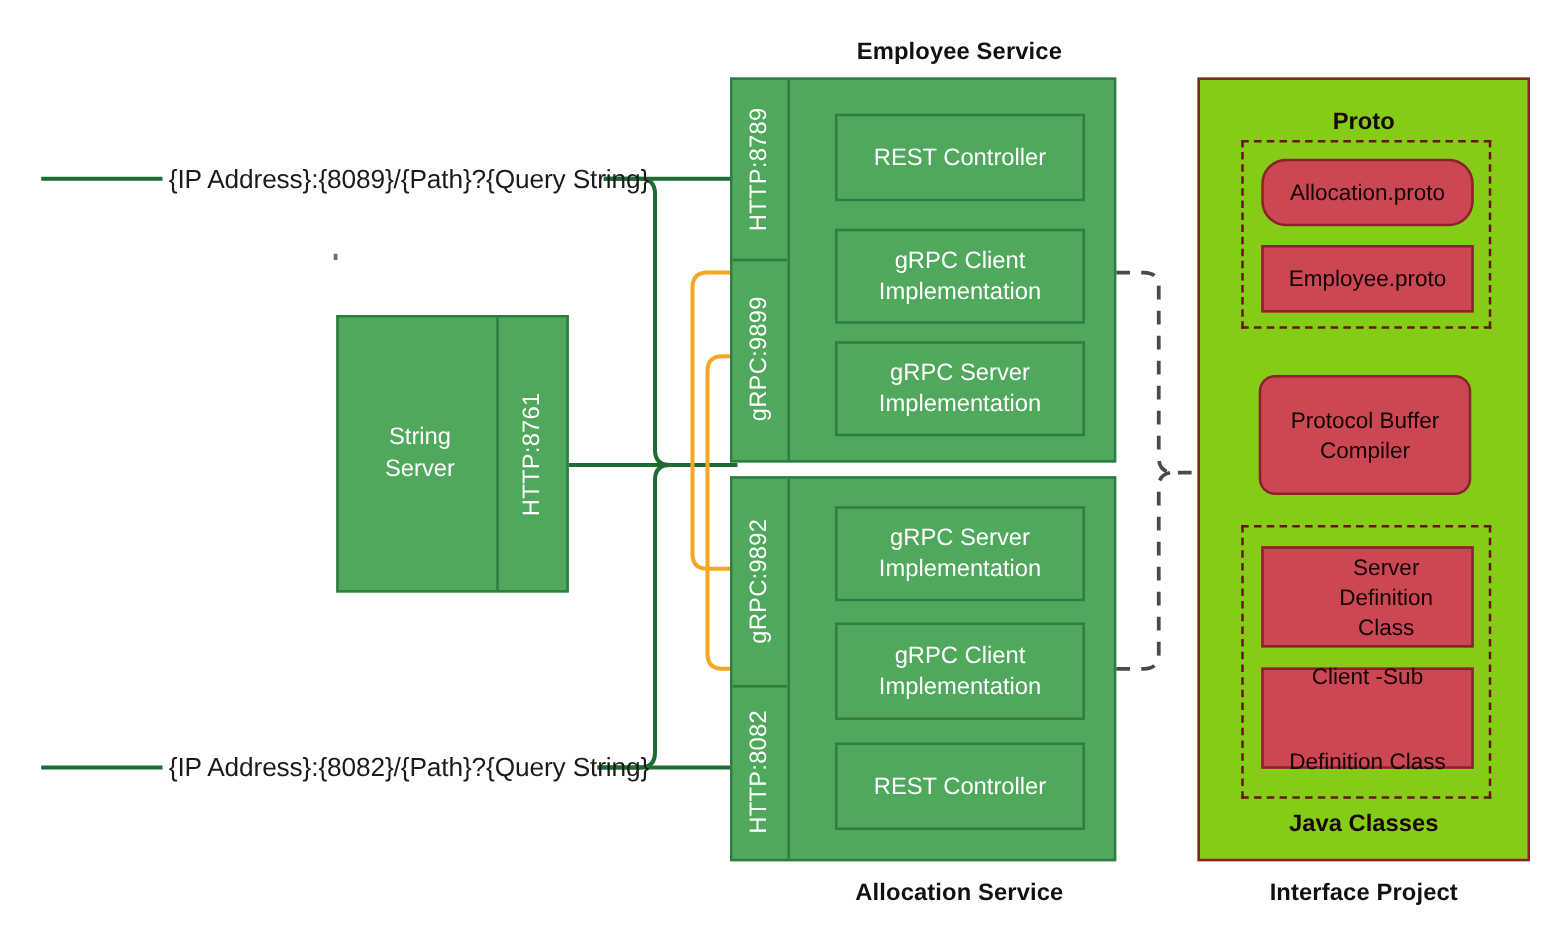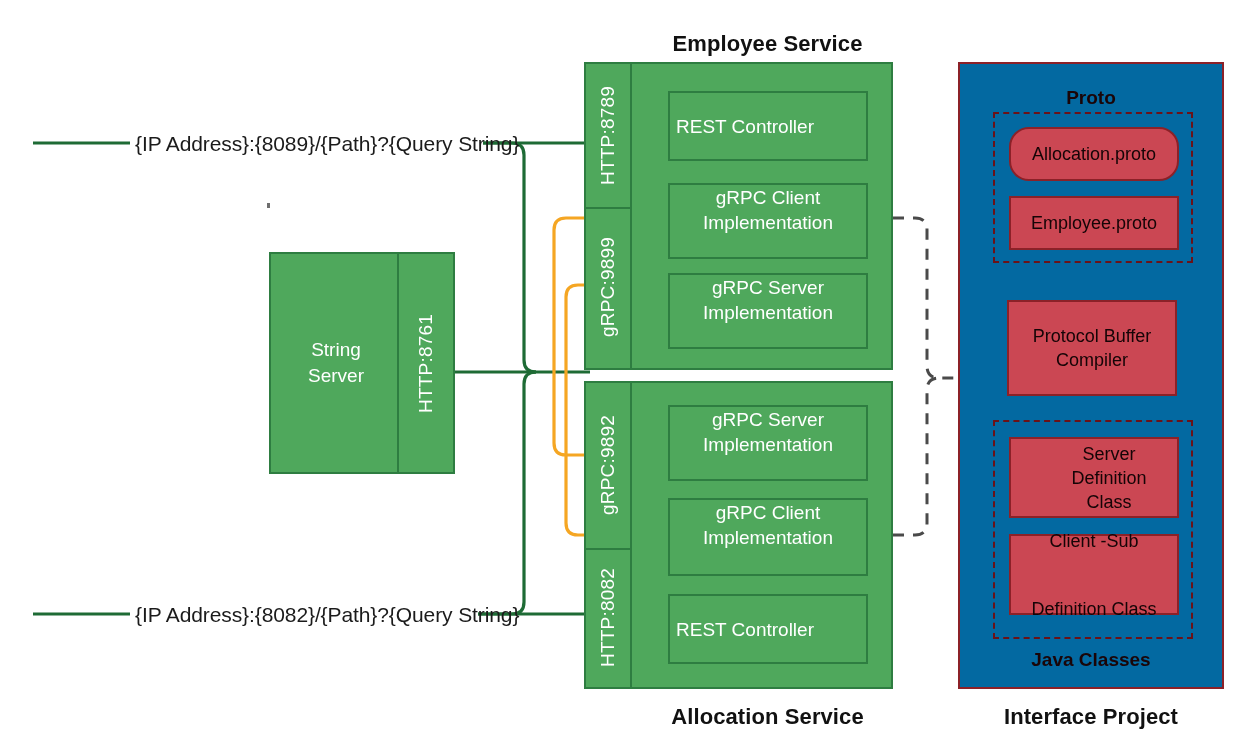--- a/index.html
+++ b/index.html
@@ -20,21 +20,21 @@
   svg.layer {
     position: absolute;
     left: 0;
     top: 0;
     width: 1250px;
     height: 755px;
     pointer-events: none;
   }
   .caption {
     position: absolute;
-    font-size: 22px;
+    font-size: 19px;
     font-weight: bold;
     color: #111111;
     text-align: center;
     white-space: nowrap;
     letter-spacing: 0.1px;
   }
   .urltext {
     position: absolute;
     font-size: 21px;
     color: #1b1b1b;
@@ -79,28 +79,28 @@
   .inner-box {
     position: absolute;
     background: #4FA85C;
     border: 2.5px solid #2E7D41;
     box-sizing: border-box;
     color: #ffffff;
     font-size: 19px;
     line-height: 25px;
     display: flex;
     align-items: center;
-    justify-content: flex-start;
+    justify-content: center;
     text-align: center;
     padding: 0 6px;
   }
   
   .red-panel {
     position: absolute;
-    background: #0369a1;
+    background: #84cc16;
     border: 2.5px solid #8C2128;
     box-sizing: border-box;
   }
   .red-title {
     position: absolute;
     left: 0;
     right: 0;
     text-align: center;
     font-size: 19px;
     font-weight: bold;
@@ -256,21 +256,21 @@
 
     <div class="dashed-group" style="left:33px; top:48px; width:200px; height:151px;">
       <div class="red-box" style="left:14px; top:13px; width:170px; height:54px;border-radius:20px;">
         <span>Allocation.proto</span>
       </div>
       <div class="red-box" style="left:14px; top:82px; width:170px; height:54px;">
         <span>Employee.proto</span>
       </div>
     </div>
 
-    <div class="red-box" style="left:47px; top:236px; width:170px; height:96px; flex-direction:column;">
+    <div class="red-box" style="left:47px; top:236px; width:170px; height:96px; flex-direction:column;border-radius:13px;">
       <span>Protocol Buffer</span>
       <span>Compiler</span>
     </div>
 
     <div class="dashed-group" style="left:33px; top:356px; width:200px; height:219px;">
       <div class="red-box" style="left:14px; top:15px; width:170px; height:81px; flex-direction:column;padding-left:36px;">
         <span>Server Definition</span>
         <span>Class</span>
       </div>
       <div class="red-box" style="left:14px; top:112px; width:170px; height:81px; flex-direction:column;gap:44px;">

